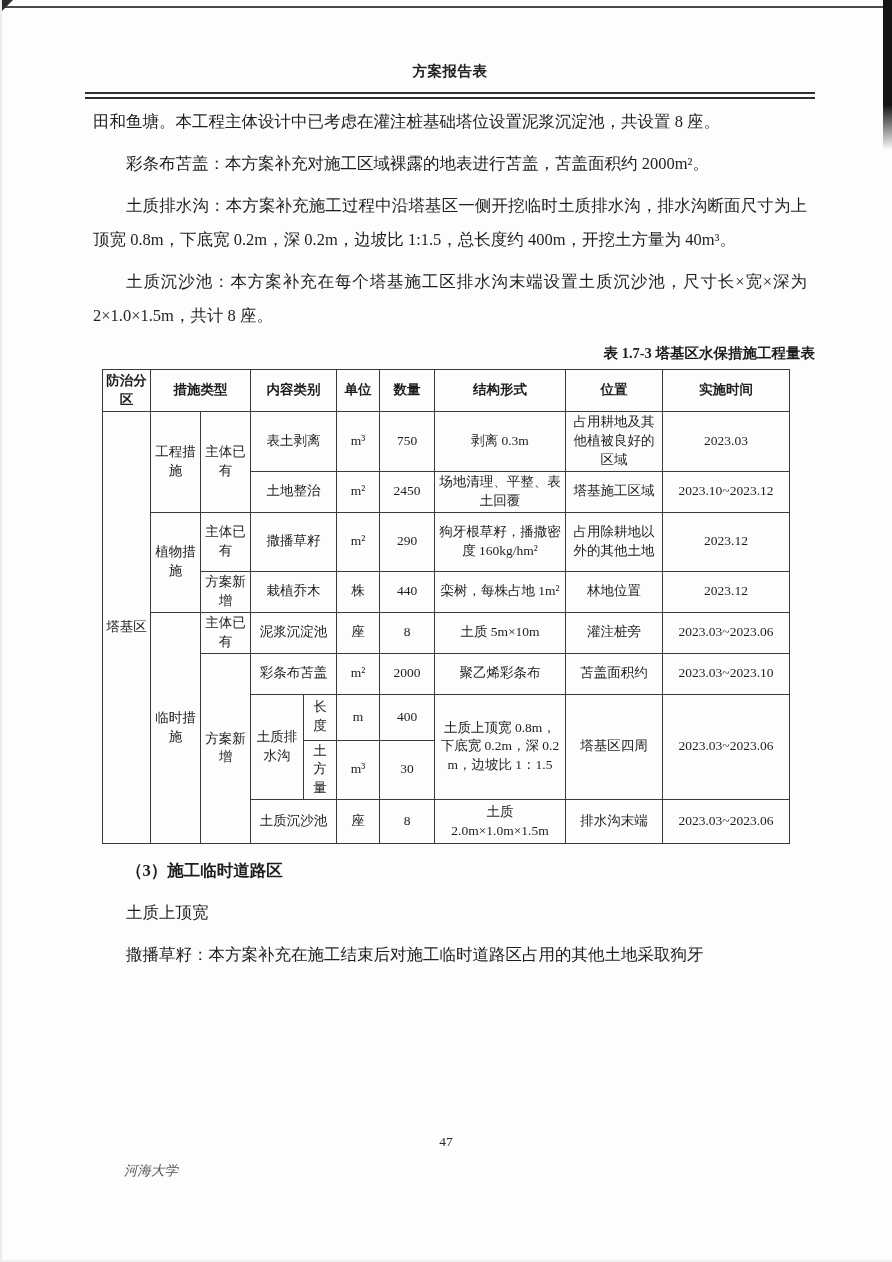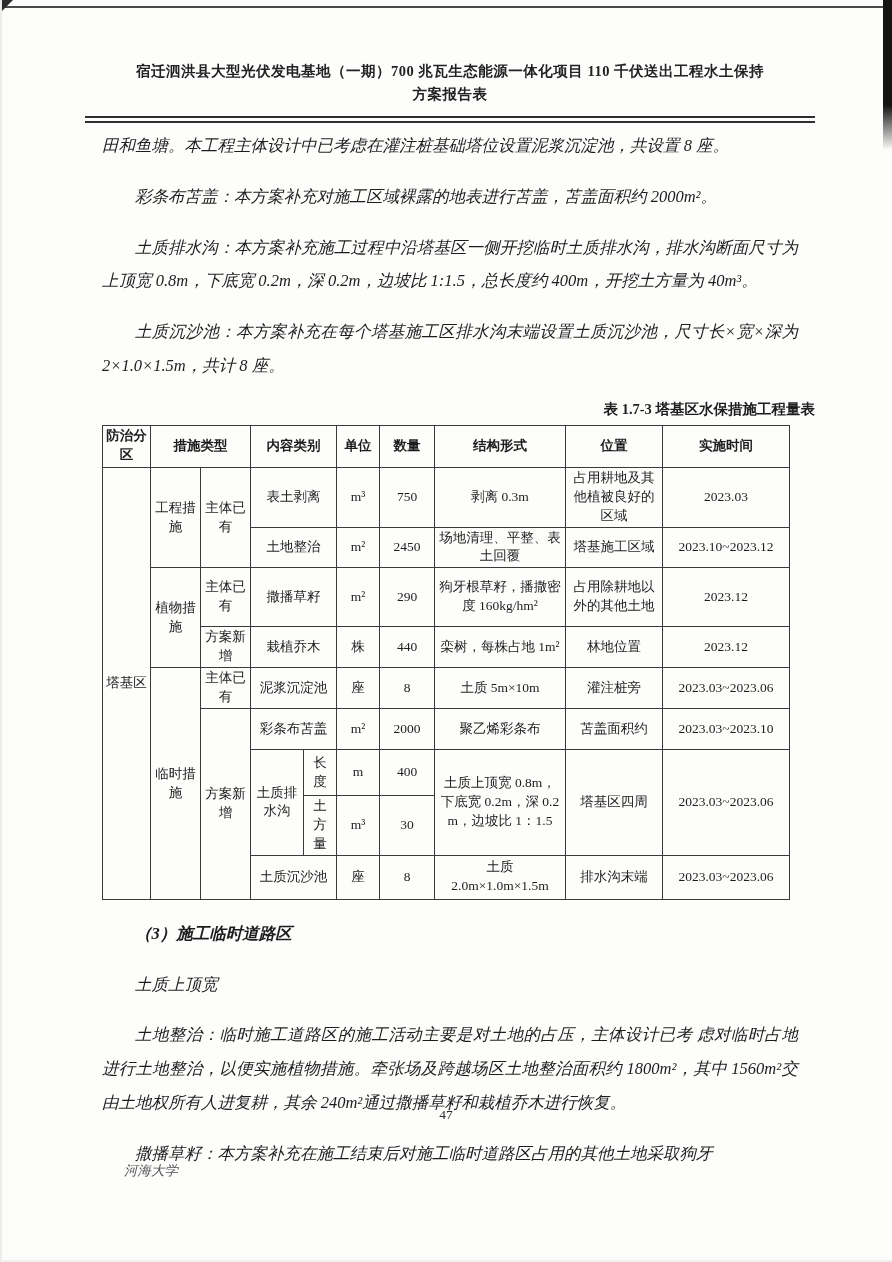--- a/index.html
+++ b/index.html
@@ -19,55 +19,54 @@
     background:linear-gradient(#141414 70%,rgba(20,20,20,0));}
   .scan-left{position:absolute;left:0;top:0;width:2px;height:1262px;background:#ececea;}
   .scan-bottom{position:absolute;left:0;bottom:0;width:892px;height:2px;background:#efefed;}
 
   .content{position:absolute;left:85px;top:0;width:730px;}
   .doc-header{margin-top:60px;text-align:center;font-weight:bold;
     font-size:14.5px;line-height:1.62;letter-spacing:.5px;color:#222;}
   .double-rule{margin-top:9px;height:3px;border-top:2px solid #2f2f2f;border-bottom:2px solid #2f2f2f;}
 
   .body-text{font-size:16.5px;line-height:2.05;text-align:justify;color:#1d1d1d;}
-  p{margin:17px;font-style:italic;}
+  p{margin:8px;}
   .para{margin-top:6px;}
   .indent{text-indent:2em;}
 
   .tbl-title{margin-top:12px;margin-bottom:6px;text-align:right;
     font-weight:bold;font-size:14.5px;color:#1d1d1d;}
 
   table{border-collapse:collapse;margin-left:17px;table-layout:fixed;width:687px;
     font-size:13.5px;line-height:1.4;color:#1d1d1d;padding-left:28px;}
   th,td{border:1.5px solid #3a3a3a;text-align:center;vertical-align:middle;
     padding:1px 3px;word-break:break-all;overflow:hidden;}
   th{font-weight:bold;}
   td.pre{white-space:pre-line;}
 
   .after-table{margin-top:10px;}
   .h3{font-weight:bold;}
 
-  .page-number{position:absolute;left:0;top:1107px;width:892px;text-align:center;
+  .page-number{position:absolute;left:0;top:1134px;width:892px;text-align:center;
     font-size:13.5px;color:#2a2a2a;}
   .footer-brand{position:absolute;left:124px;top:1162px;font-size:13.5px;color:#555;font-style:italic;}
 </style>
 </head>
 <body>
 
 <div class="page">
   <div class="scan-top"></div>
   <div class="scan-corner"></div>
   <div class="scan-right"></div>
   <div class="scan-left"></div>
   <div class="scan-bottom"></div>
 
   <div class="content">
 
     <div class="doc-header">
-      <div>宿迁泗洪县大型光伏发电基地（一期）700 兆瓦生态能源一体化项目 110 千伏送出工程水土保持</div>
       <div>方案报告表</div>
     </div>
     <div class="double-rule"></div>
 
     <div class="body-text">
       <p class="para">田和鱼塘。本工程主体设计中已考虑在灌注桩基础塔位设置泥浆沉淀池，共设置 8 座。</p>
       <p class="para indent">彩条布苫盖：本方案补充对施工区域裸露的地表进行苫盖，苫盖面积约 2000m²。</p>
       <p class="para indent">土质排水沟：本方案补充施工过程中沿塔基区一侧开挖临时土质排水沟，排水沟断面尺寸为上顶宽 0.8m，下底宽 0.2m，深 0.2m，边坡比 1:1.5，总长度约 400m，开挖土方量为 40m³。</p>
       <p class="para indent">土质沉沙池：本方案补充在每个塔基施工区排水沟末端设置土质沉沙池，尺寸长×宽×深为 2×1.0×1.5m，共计 8 座。</p>
     </div>
@@ -177,20 +176,19 @@
 2.0m×1.0m×1.5m</td>
         <td>排水沟末端</td>
         <td>2023.03~2023.06</td>
       </tr>
     </tbody>
       </table>
 
     <div class="body-text after-table">
       <p class="h3 indent">（3）施工临时道路区</p>
       <p class="indent">土质上顶宽</p>
-      <p class="para indent">土地整治：临时施工道路区的施工活动主要是对土地的占压，主体设计已考 虑对临时占地进行土地整治，以便实施植物措施。牵张场及跨越场区土地整治面积约 1800m²，其中 1560m²交由土地权所有人进复耕，其余 240m²通过撒播草籽和栽植乔木进行恢复。</p>
       <p class="para indent">撒播草籽：本方案补充在施工结束后对施工临时道路区占用的其他土地采取狗牙</p>
     </div>
   </div>
 
   <div class="page-number">47</div>
   <div class="footer-brand">河海大学</div>
 </div>
 
 </body></html>

